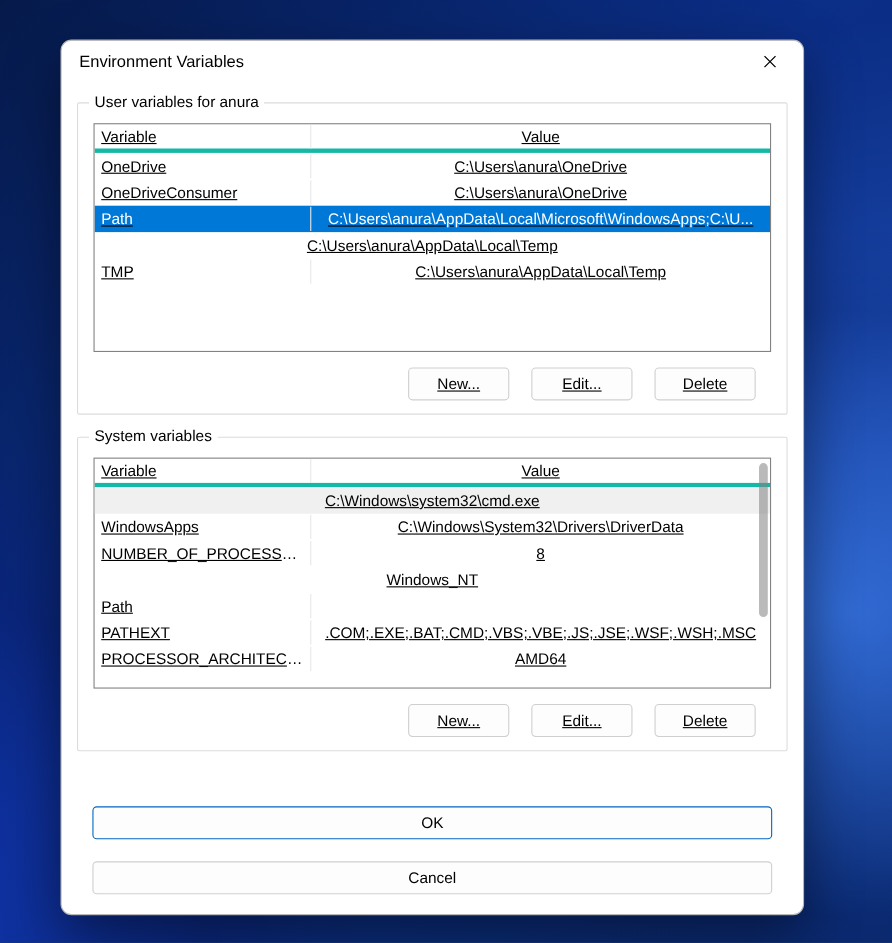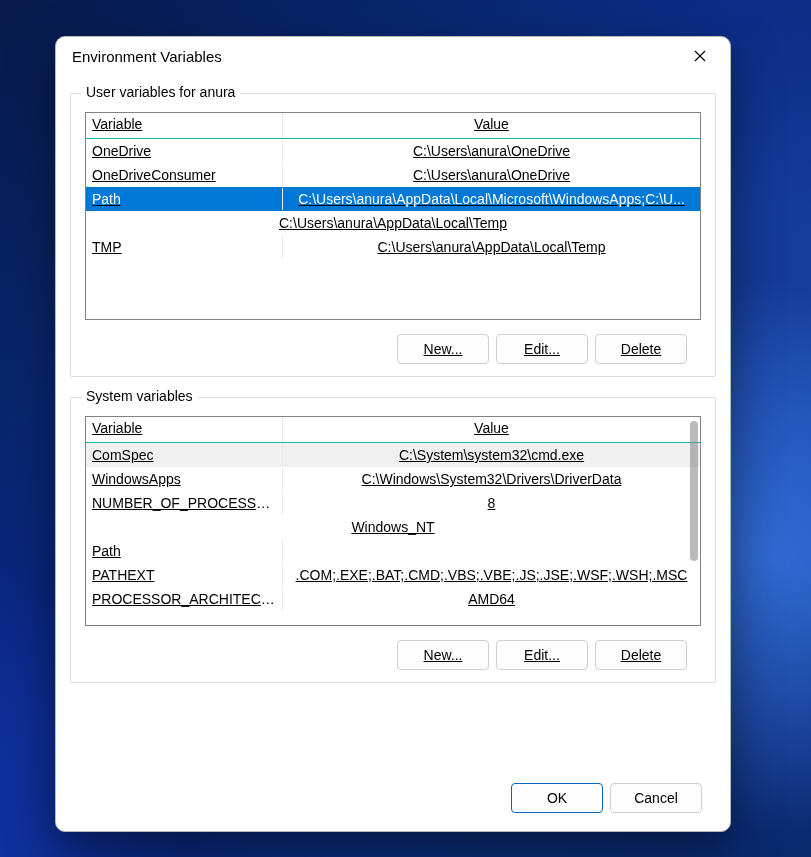--- a/index.html
+++ b/index.html
@@ -76,21 +76,21 @@
     background: #fff;
     position: relative;
   }
   .listview.sys { height: 210px; }
   .list-inner {
     width: 100%;
   }
   .list-header {
     display: flex;
     height: 26px;
-    border-bottom: 1px solid #14b8a6;
+    border-bottom: 4px solid #14b8a6;
     font-size: 14px;
     color: #000;
     user-select: none;
   }
   .col-var { width: 197px; padding: 3px 6px; border-right: 1px solid #e8e8e8; white-space:nowrap; overflow:hidden; text-overflow:ellipsis;}
   .col-val { flex: 1; padding: 3px 6px; white-space:nowrap; overflow:hidden; text-overflow:ellipsis;text-align:center;}
   .list-body .row {
     display: flex;
     height: 24px;
     font-size: 14px;
@@ -99,25 +99,26 @@
   .row.selected {
     background: #0078d7;
     color: #fff;
   }
   .row.hover-alt {
     background: #f0f0f0;
   }
   .btn-row {
     display: flex;
     justify-content: flex-end;
-    gap: 7px;
+    gap: 20px;
     margin: 14px 14px 0 14px;
   }
   .btn-row.bottom {
     margin: 6px 18px 8px 18px;
+    flex-direction: column;
   }
   button.win {
     min-width: 92px;
     height: 30px;
     background: #fdfdfd;
     border: 1px solid #cfcfcf;
     border-radius: 4px;
     font-family: inherit;
     font-size: 14px;
     padding: 0 18px;
@@ -197,22 +198,21 @@
         <div class="group-label">System variables</div>
 
         <div class="listview sys">
           <div class="list-inner">
             <div class="list-header">
               <div class="col-var">Variable</div>
               <div class="col-val">Value</div>
             </div>
             <div class="list-body" id="system-rows">
                 <div class="row hover-alt">
-                  <div class="col-var">ComSpec</div>
-                  <div class="col-val">C:\System\system32\cmd.exe</div>
+                  <div class="col-val">C:\Windows\system32\cmd.exe</div>
                 </div>
                 <div class="row">
                   <div class="col-var">WindowsApps</div>
                   <div class="col-val">C:\Windows\System32\Drivers\DriverData</div>
                 </div>
                 <div class="row">
                   <div class="col-var">NUMBER_OF_PROCESSORS</div>
                   <div class="col-val">8</div>
                 </div>
                 <div class="row">

